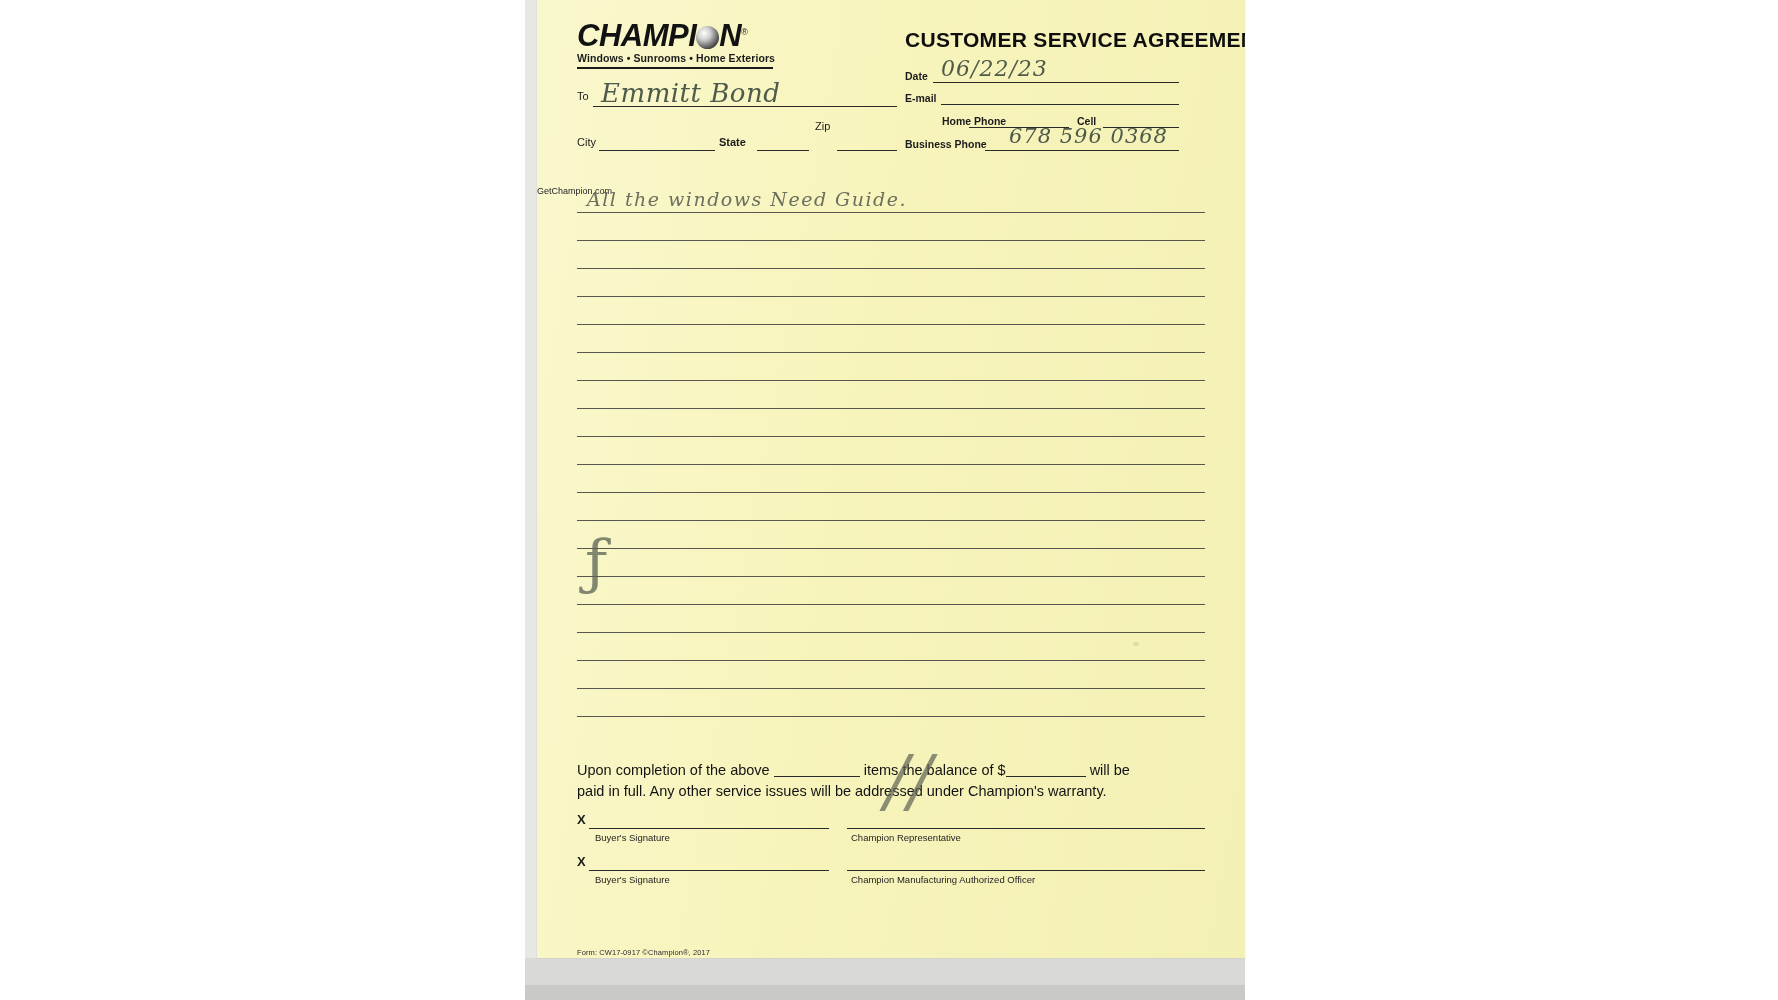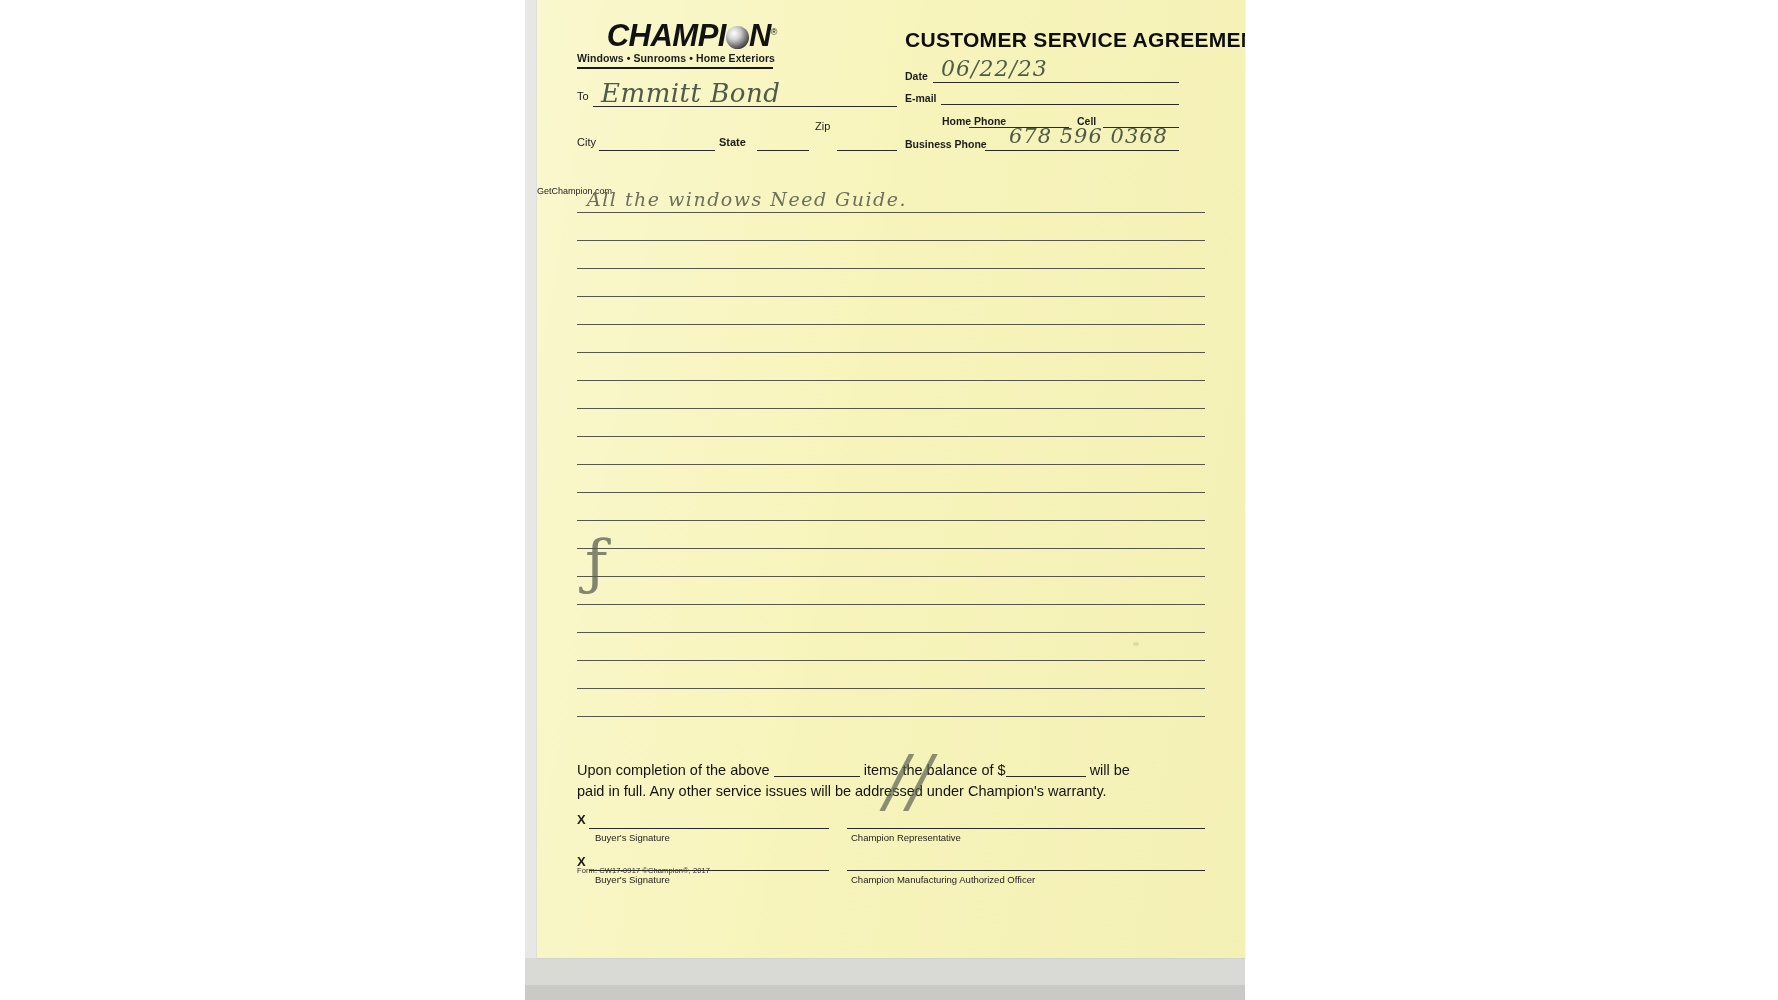--- a/index.html
+++ b/index.html
@@ -63,21 +63,20 @@
   }
   .logo-word {
     font-family: "Liberation Sans", sans-serif;
     font-weight: bold;
     font-style: italic;
     font-size: 31px;
     letter-spacing: -0.5px;
     color: #121212;
     line-height: 1;
     white-space: nowrap;
-    text-align: right;
   }
   .logo-globe {
     display: inline-block;
     width: 23px;
     height: 23px;
     border-radius: 50%;
     background: radial-gradient(circle at 35% 32%, #ffffff 0%, #cfcfcf 30%, #4a4a4a 72%, #111 100%);
     vertical-align: -3px;
     margin: 0 0px 0 0px;
     position: relative;
@@ -315,16 +314,16 @@
 
     <div class="xmark" style="left:40px; top:854px;">X</div>
     <div class="sigline" style="left:52px; top:870px; width:240px;"></div>
     <div class="siglabel" style="left:58px; top:874px;">Buyer's Signature</div>
 
     <div class="sigline" style="left:310px; top:870px; width:358px;"></div>
     <div class="siglabel" style="left:314px; top:874px;">Champion Manufacturing Authorized Officer</div>
 
     <div class="hand" style="left:348px; top:740px; font-size:70px; color:#5d6354; opacity:.7;">//</div>
 
-    <div class="formcode" style="top:866px;">Form: CW17-0917  ©Champion®, 2017</div>
+    <div class="formcode" style="top:948px;">Form: CW17-0917  ©Champion®, 2017</div>
 
   </div>
 </div>
 
 </body></html>

